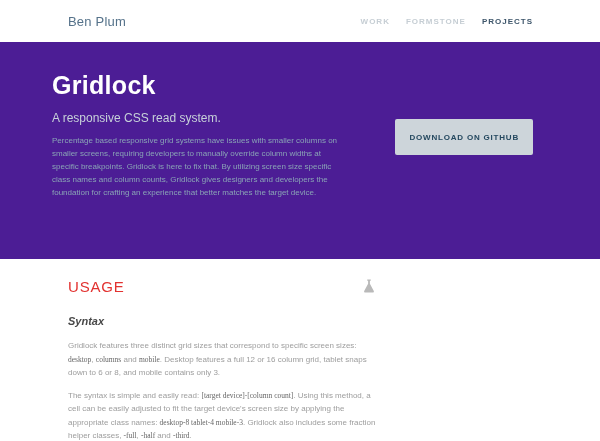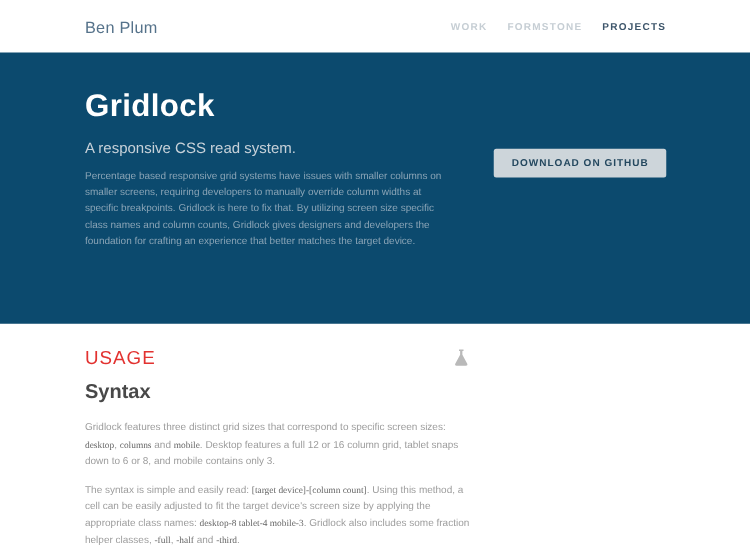--- a/index.html
+++ b/index.html
@@ -16,53 +16,53 @@
   .main-nav { display: flex; align-items: flex-end; }
   .nav-item {
     margin-left: 16px; font-size: 8px; font-weight: 700;
     letter-spacing: 1px; color: #c6ced4; text-decoration: none;
     text-transform: uppercase; cursor: pointer;
   }
   .nav-item.active { color: #3e566b; }
 
   
   .hero {
-    background: #0c4a6e; height: 217px; position: relative;
-    padding-left: 68px;
+    background: #4c1d95; height: 217px; position: relative;
+    padding-left: 52px;
   }
   .hero h1 {
     padding-top: 29px; font-size: 25px; line-height: 28px;
     font-weight: 700; color: #ffffff; letter-spacing: 0.3px;
   }
   .hero .subtitle {
     margin-top: 12px; font-size: 12px; color: #c7d1d9; font-weight: 400;
   }
   .hero .lead {
     margin-top: 11px; font-size: 8px; color: #8aa4b6; line-height: 12px; width: 300px;
   }
   .hero .desc {
     margin-top: 9px; font-size: 8px; color: #8aa4b6; line-height: 13px; width: 295px;
   }
   .download-btn {
     position: absolute; top: 77px; right: 67px;
-    height: 23px; line-height: 23px; padding: 0 14px;
+    height: 36px; line-height: 23px; padding: 0 14px;
     background: #cdd5da; color: #24485f;
     font-size: 8px; font-weight: 700; letter-spacing: 0.8px;
     border: none; border-radius: 2px; cursor: pointer;
     font-family: "Liberation Sans", sans-serif; text-transform: uppercase;
   }
 
   
   .usage { padding-left: 68px; position: relative; }
   .usage-head { position: relative; width: 308px; margin-top: 19px; }
   .usage-head h2 {
     font-size: 15px; font-weight: 400; color: #e23230; letter-spacing: 0.8px;
   }
   .flask { position: absolute; right: 0; top: 1px; width: 14px; height: 15px; display: inline-block; }
-  .usage h3 { margin-top: 10px; font-size: 16px; font-weight: 700; color: #484848; }
+  .usage h3 { margin-top: 20px; font-size: 11px; font-weight: 700; color: #484848; font-style: italic; }
   .body-p {
     margin-top: 12px; width: 308px;
     font-size: 8px; line-height: 13.5px; color: #9d9d9d;
   }
   .body-p + .body-p { margin-top: 9px; }
   .body-p .code {
     font-family: Liberation Serif, serif;
     font-size: 7.5px; color: #666666;
   }
 </style>

